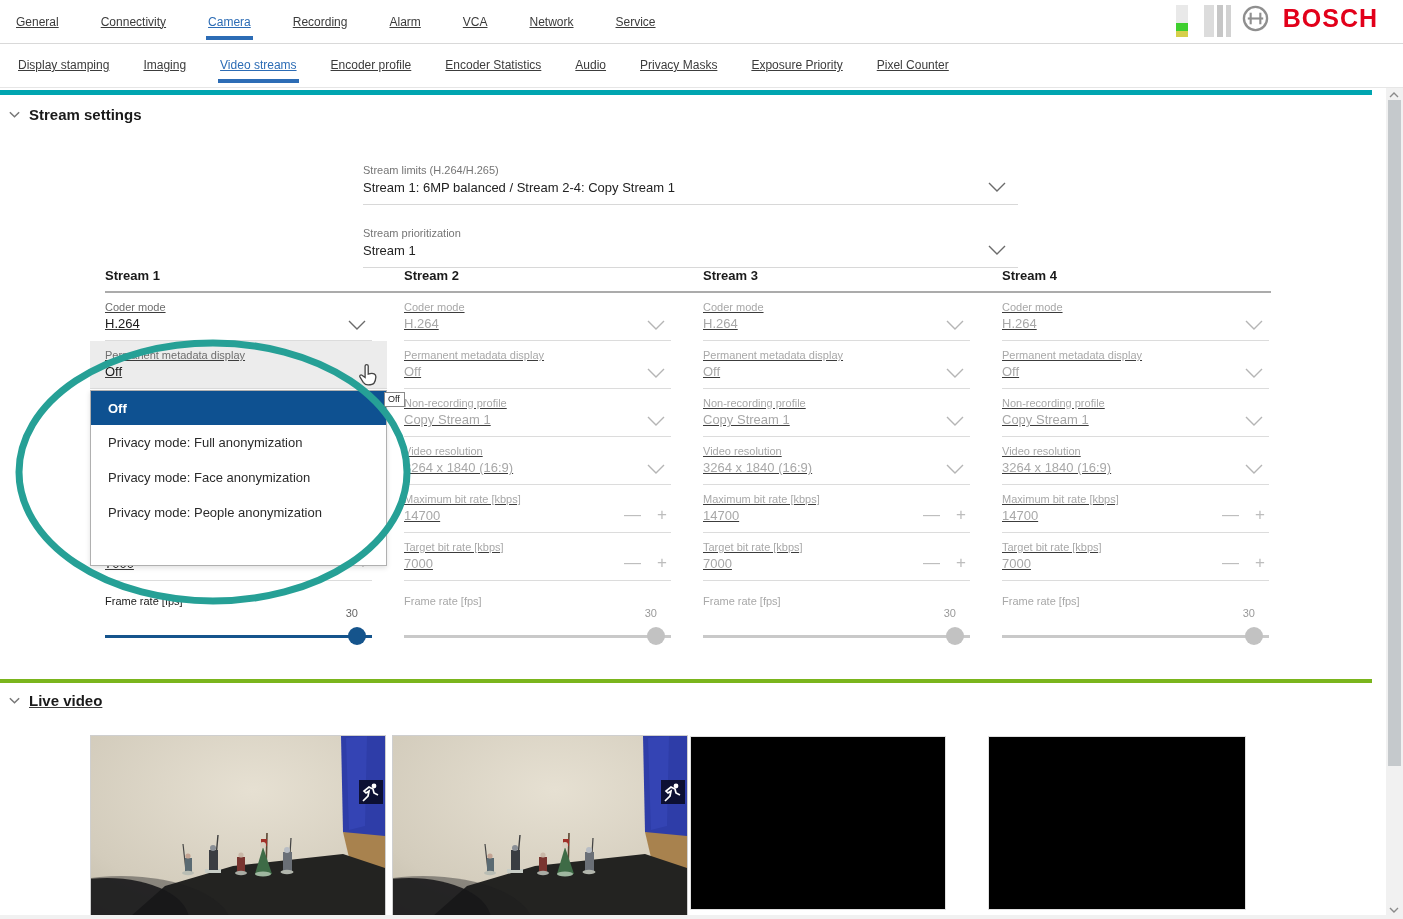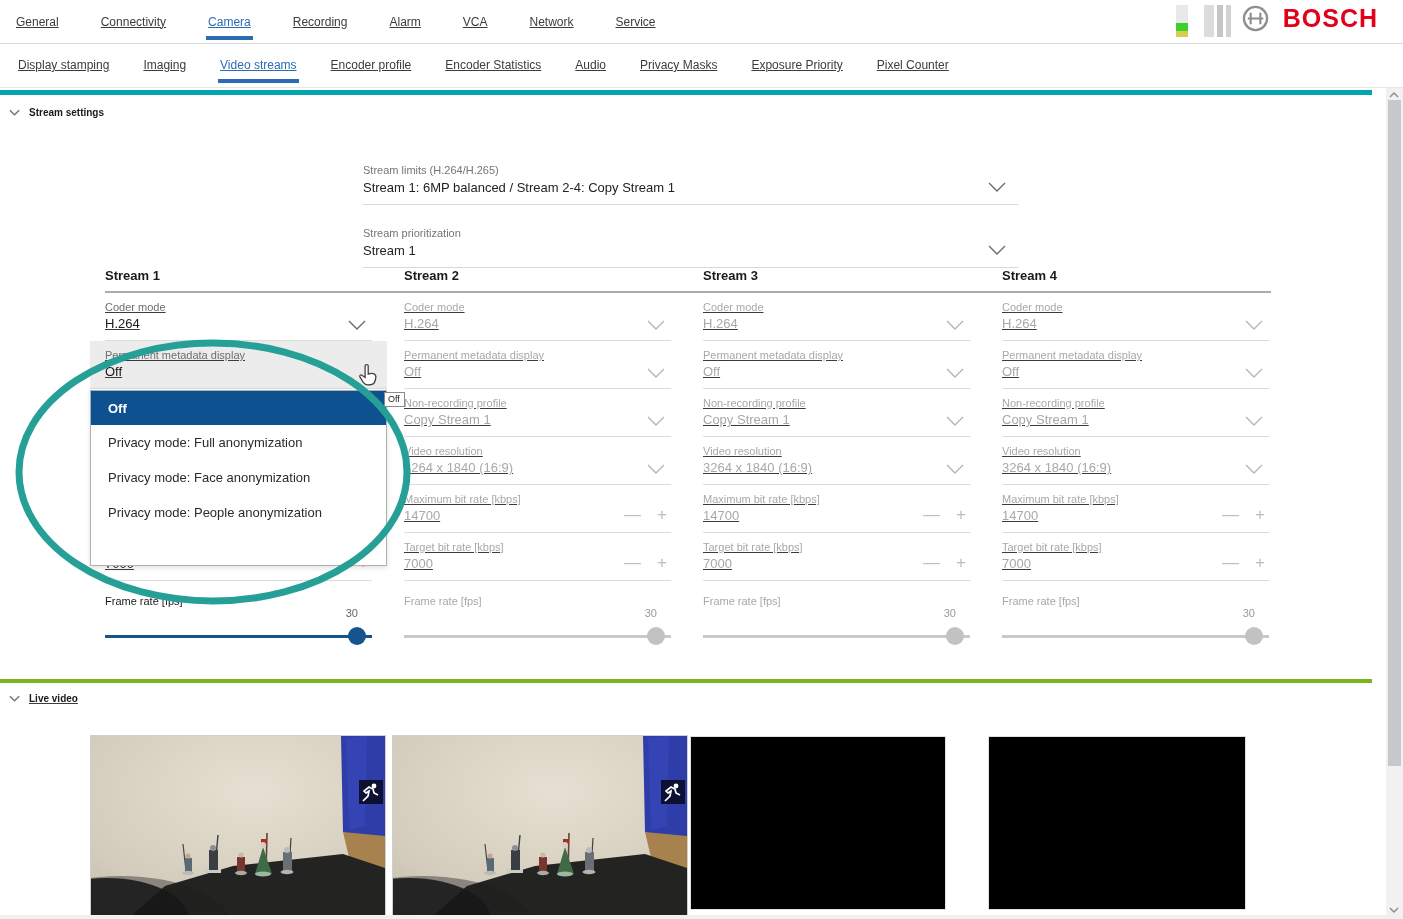--- a/index.html
+++ b/index.html
@@ -35,21 +35,21 @@
   .subnav .nav-item { padding:13px 2px; }
   .subnav .nav-item.active::after { bottom:2px; height:4px; }
 
   .teal-bar  { position:absolute; left:0; top:90px;  width:1372px; height:5px; background:#00a5b0; }
   .green-bar { position:absolute; left:0; top:679px; width:1372px; height:4px; background:#7ab51d; }
   .bottom-strip { position:absolute; left:0; top:915px; width:1386px; height:4px; background:#f1f1f1; }
 
   
   .section-header { position:absolute; display:flex; align-items:center; gap:8px; }
   .section-header .chev { width:13px; height:13px; }
-  .section-title { font-size:10px; font-weight:bold; color:#1a1a1a; }
+  .section-title { font-size:15px; font-weight:bold; color:#1a1a1a; }
   #hdr-stream-settings { left:8px; top:106px; }
   #hdr-live-video { left:8px; top:692px;text-decoration:underline; }
 
   
   .wide-field { position:absolute; left:363px; width:655px; border-bottom:1px solid #d8d8d8; padding:4px 0 9px 0;margin-top:20px; }
   #stream-limits { top:140px; }
   #stream-prioritization { top:203px; }
   .f-label { font-size:11px; color:#757575; margin-bottom:4px; }
   .f-value { font-size:13px; color:#222; }
   .chevron-down { position:absolute; right:12px; bottom:12px; width:18px; height:10px; }

